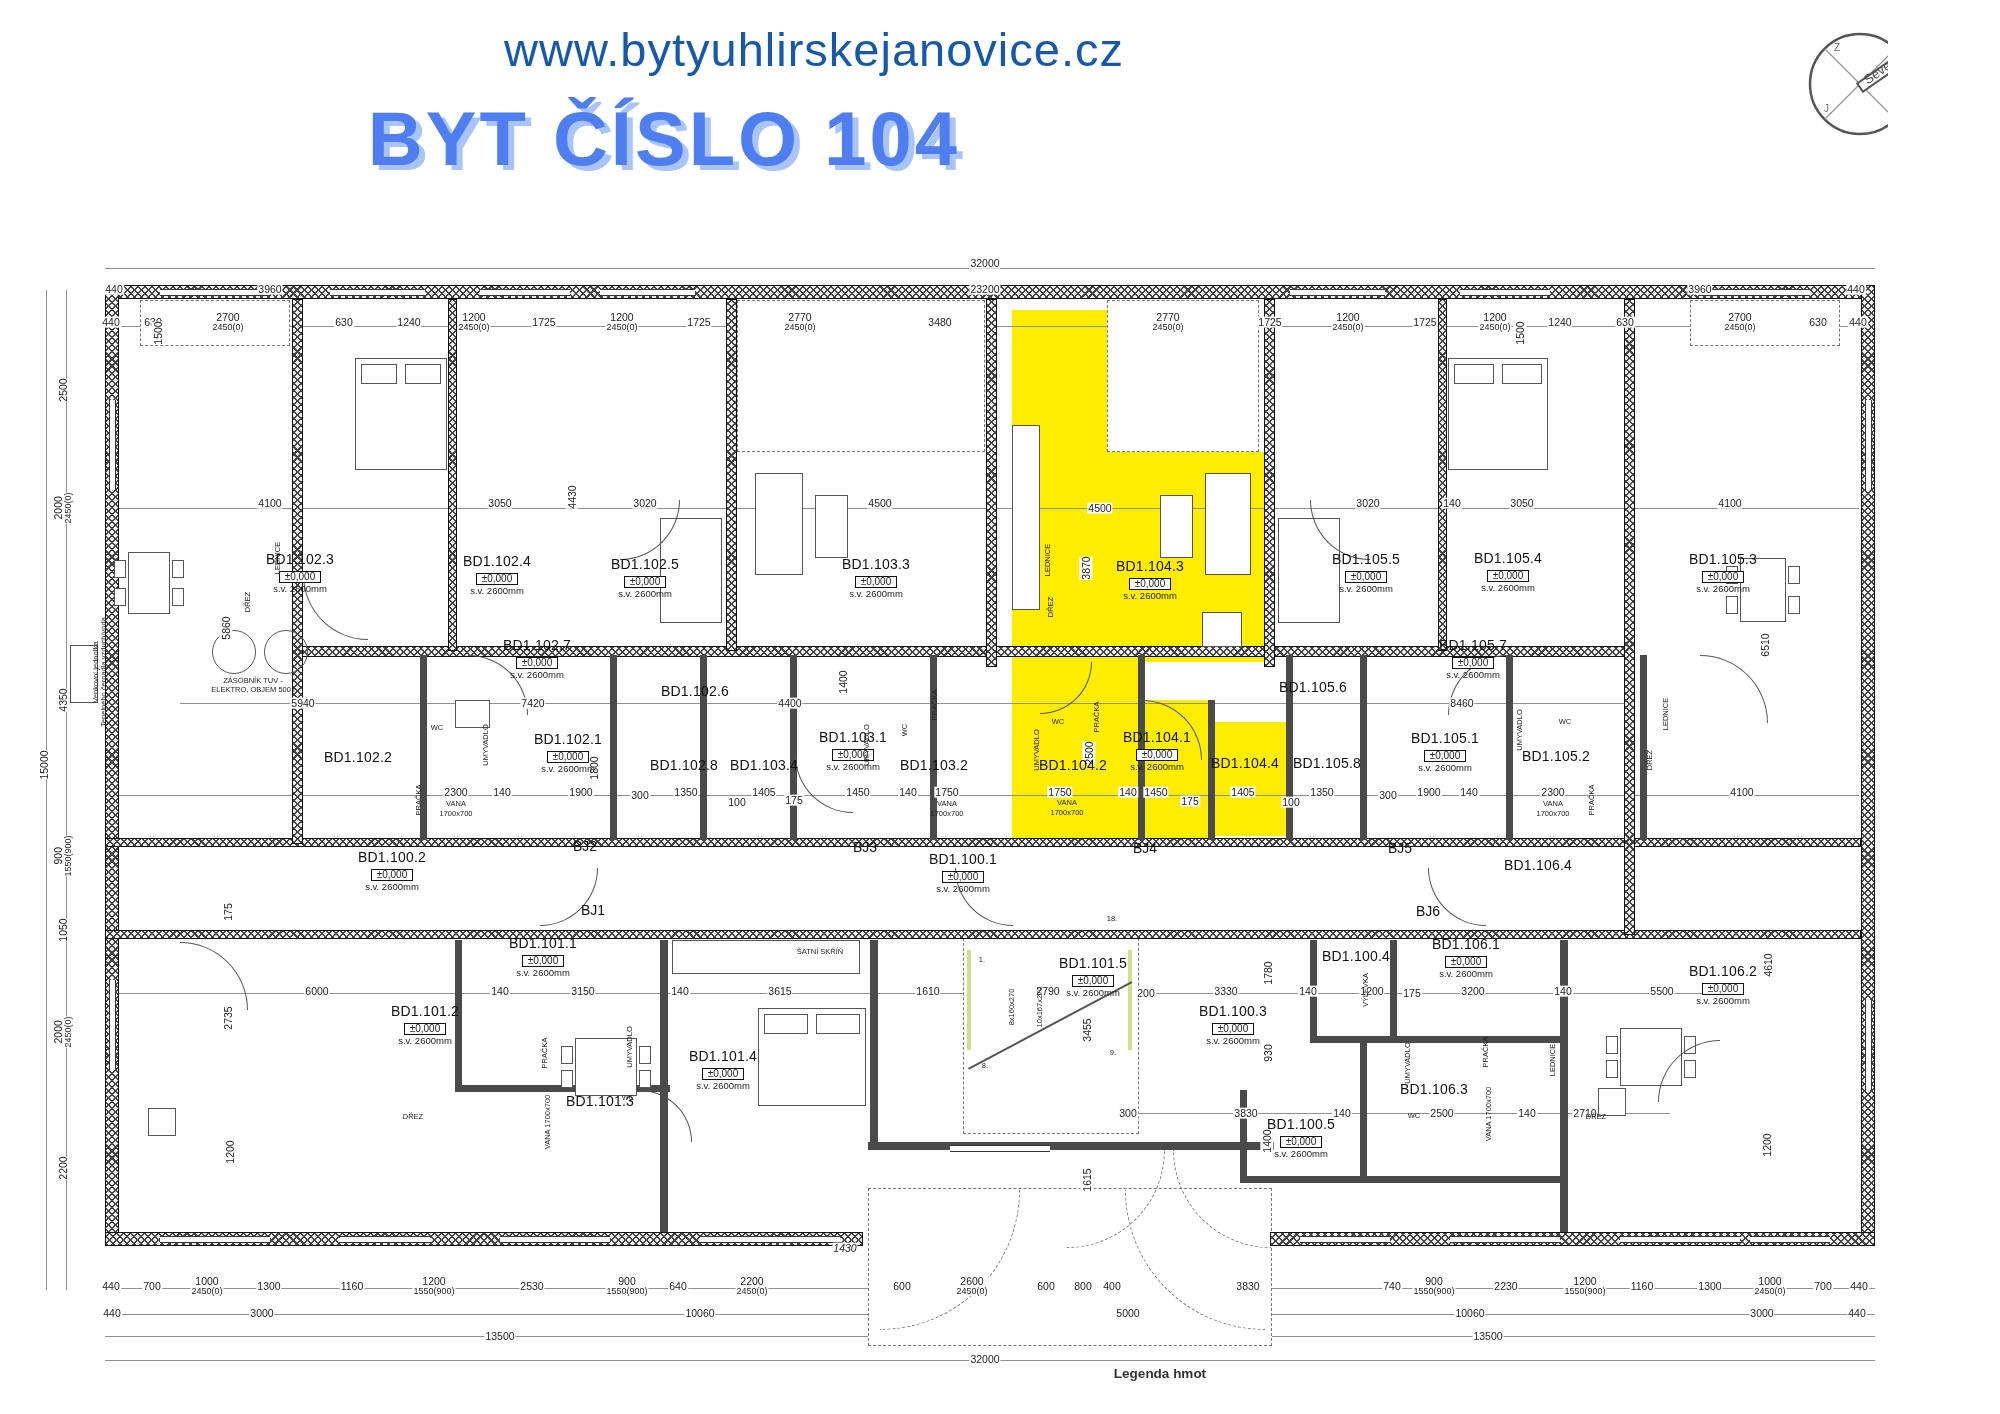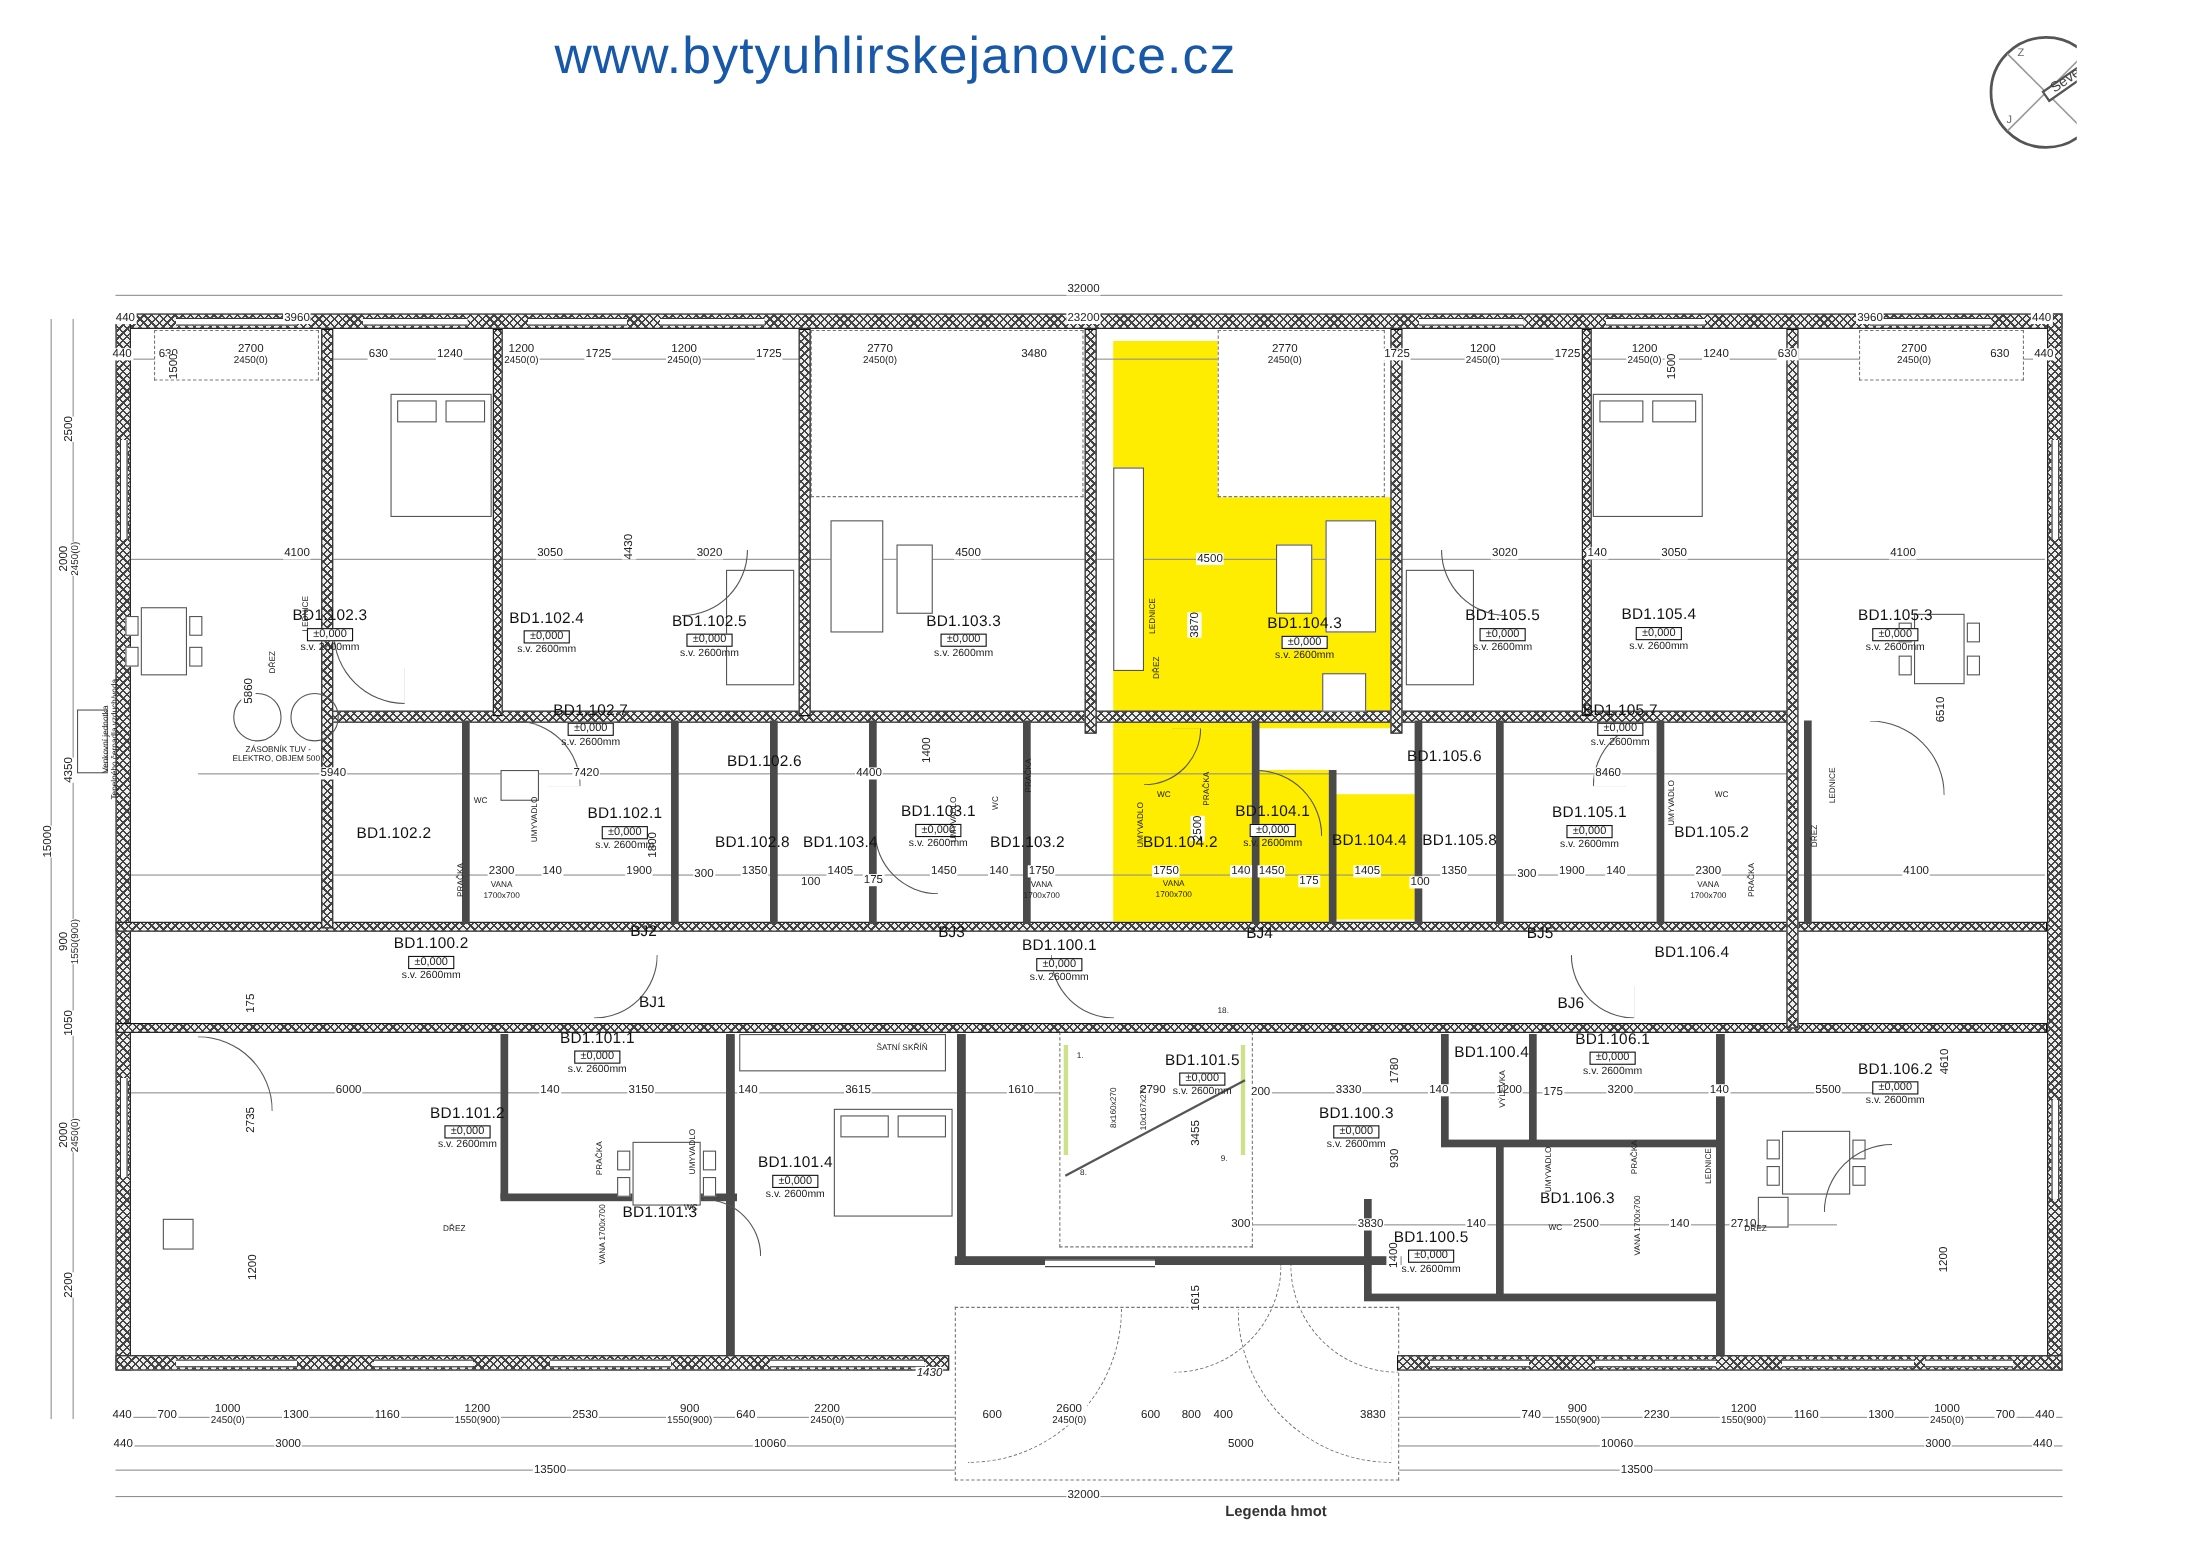--- a/index.html
+++ b/index.html
@@ -41,20 +41,21 @@
   #compass{position:absolute;z-index:6}
   .step{position:absolute;background:#666;height:1.3px;z-index:4}
   .gstrip{position:absolute;background:#cde08a;width:4px;z-index:4}
   .diag{position:absolute;height:1.6px;background:#555;z-index:4;transform-origin:0 0}
 </style>
 </head>
 <body>
 
 <div id="page">
   <div id="url">www.bytyuhlirskejanovice.cz</div>
+  <div id="title">BYT ČÍSLO 104</div>
 
   <svg id="compass" width="120" height="120" viewBox="-60 -60 120 120" style="left:1800px;top:24px">
     <circle cx="0" cy="0" r="50" fill="none" stroke="#555" stroke-width="2.5"></circle>
     <line x1="-35" y1="-35" x2="35" y2="35" stroke="#999" stroke-width="1.5"></line>
     <line x1="-35" y1="35" x2="35" y2="-35" stroke="#999" stroke-width="1.5"></line>
     <g transform="rotate(-35)">
       <rect x="-2" y="-46" width="10" height="48" fill="#fff" stroke="#555" stroke-width="2" transform="rotate(90)"></rect>
       <text x="6" y="5" font-size="13" fill="#444" font-family="Liberation Sans, sans-serif" id="sever-slot">Sever</text>
     </g>
     <g id="compass-letters" font-size="10" fill="#666" font-family="Liberation Sans, sans-serif">
@@ -239,21 +240,21 @@
         <div class="code">BD1.102.8</div>
       </div>
       <div class="room" style="left: 764px; top: 764px;">
         <div class="code">BD1.103.4</div>
       </div>
       <div class="room" style="left: 876px; top: 563px;"><div class="code">BD1.103.3</div><div class="elev">±0,000</div><div class="sv">s.v.  2600mm</div></div>
       <div class="room" style="left: 853px; top: 736px;"><div class="code">BD1.103.1</div><div class="elev">±0,000</div><div class="sv">s.v.  2600mm</div></div>
       <div class="room" style="left: 934px; top: 764px;">
         <div class="code">BD1.103.2</div>
       </div>
-      <div class="room" style="left: 1150px; top: 565px; margin-left: 36px;"><div class="code">BD1.104.3</div><div class="elev">±0,000</div><div class="sv">s.v.  2600mm</div></div>
+      <div class="room" style="left: 1150px; top: 565px;"><div class="code">BD1.104.3</div><div class="elev">±0,000</div><div class="sv">s.v.  2600mm</div></div>
       <div class="room" style="left: 1157px; top: 736px;"><div class="code">BD1.104.1</div><div class="elev">±0,000</div><div class="sv">s.v.  2600mm</div></div>
       <div class="room" style="left: 1073px; top: 764px;">
         <div class="code">BD1.104.2</div>
       </div>
       <div class="room" style="left: 1245px; top: 762px;">
         <div class="code">BD1.104.4</div>
       </div>
       <div class="room" style="left: 1366px; top: 558px;"><div class="code">BD1.105.5</div><div class="elev">±0,000</div><div class="sv">s.v.  2600mm</div></div>
       <div class="room" style="left: 1508px; top: 557px;"><div class="code">BD1.105.4</div><div class="elev">±0,000</div><div class="sv">s.v.  2600mm</div></div>
       <div class="room" style="left: 1723px; top: 558px; text-align: center;"><div class="code">BD1.105.3</div><div class="elev">±0,000</div><div class="sv">s.v.  2600mm</div></div>

